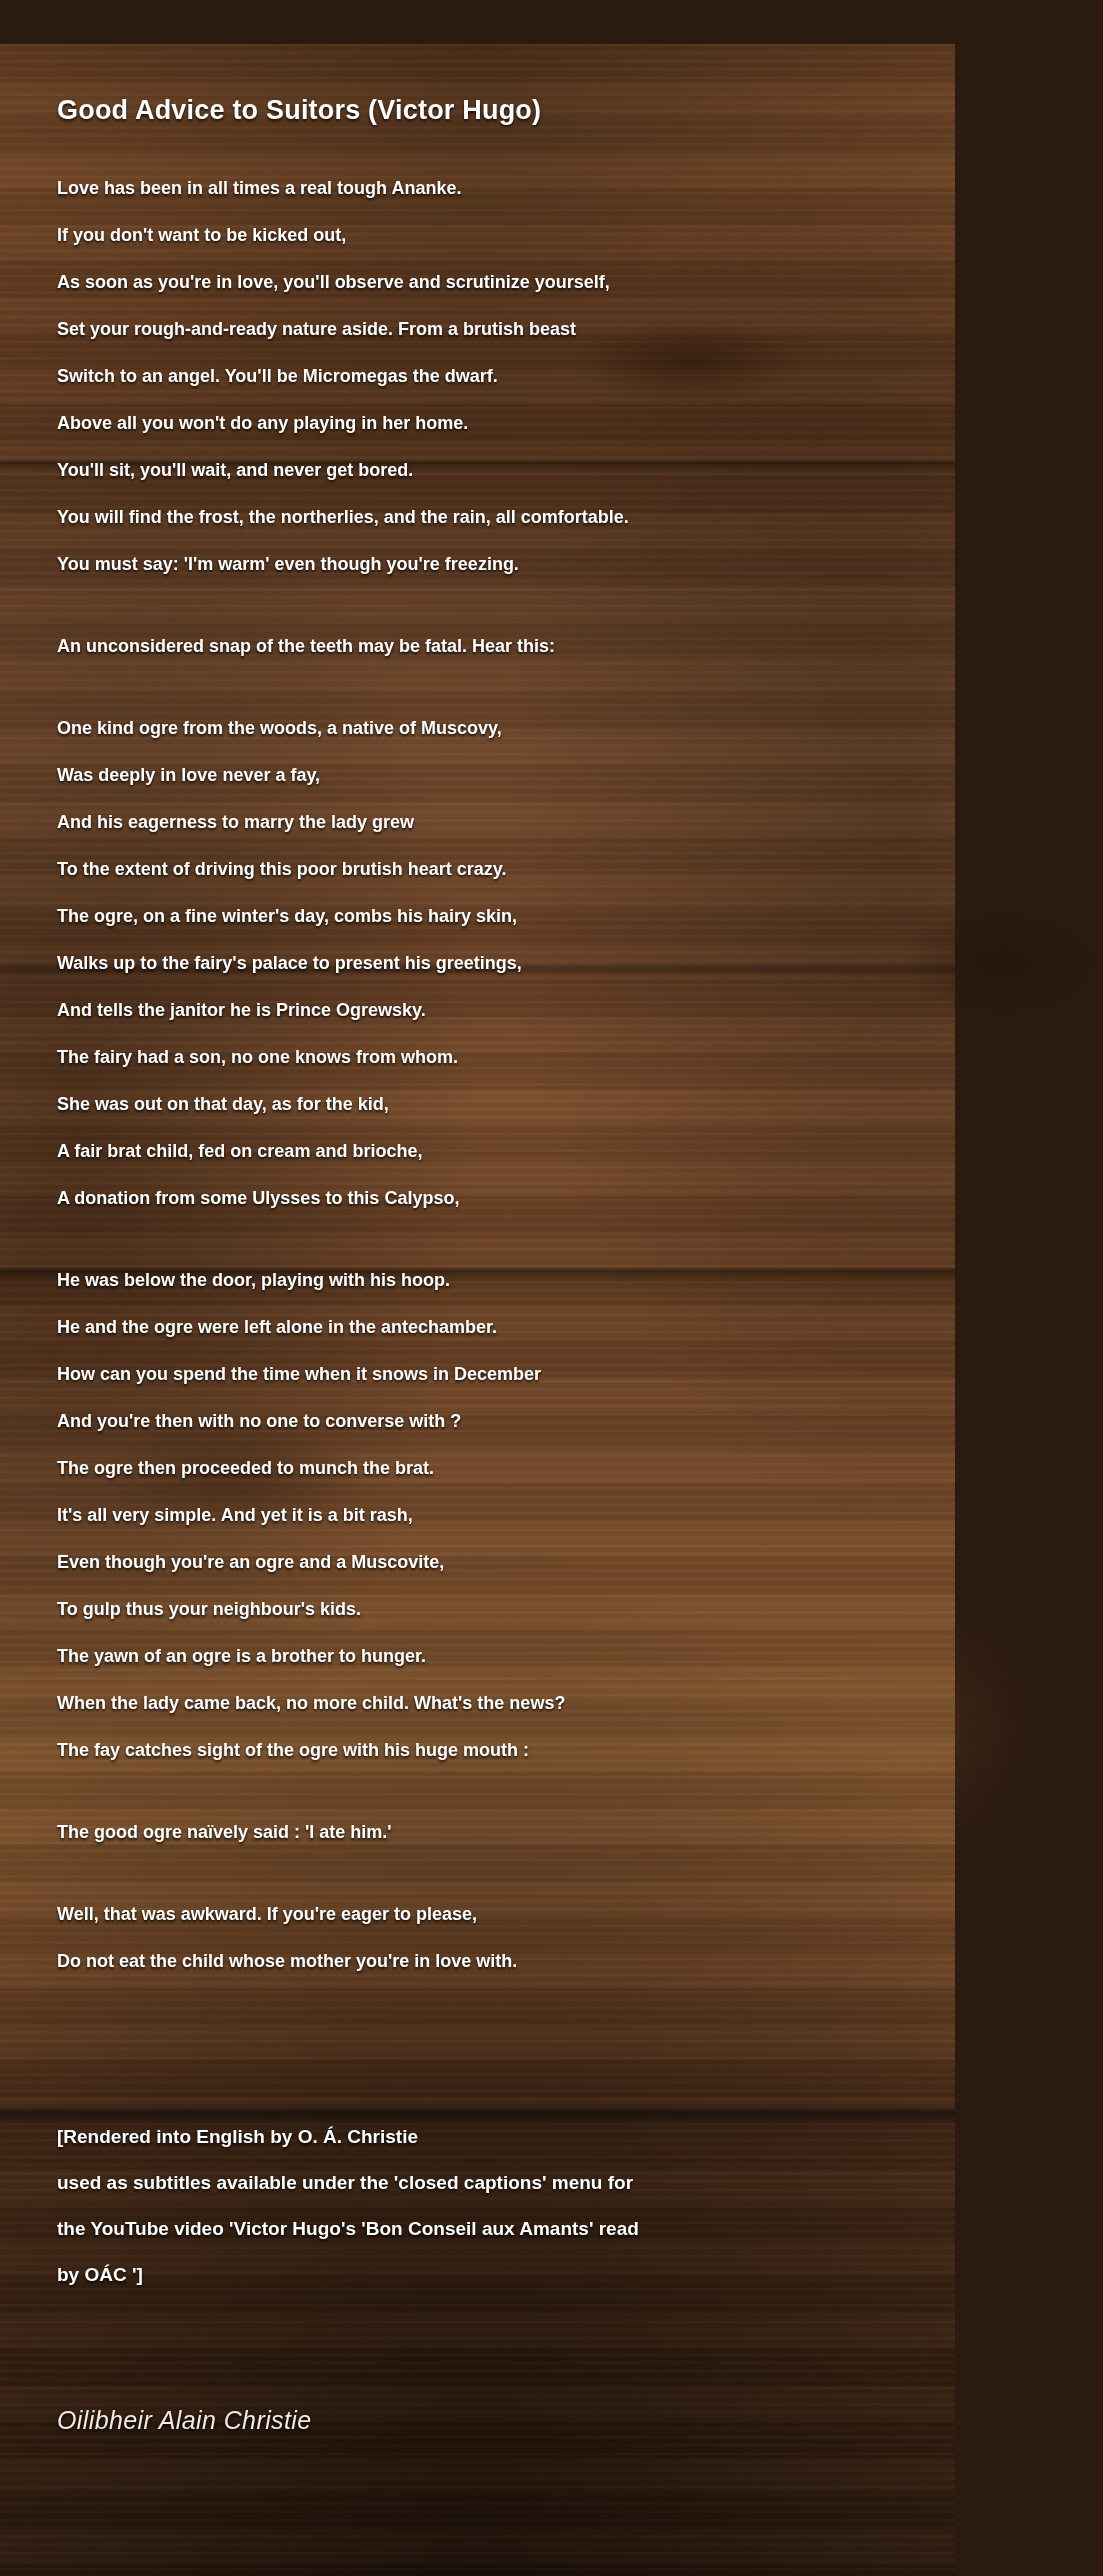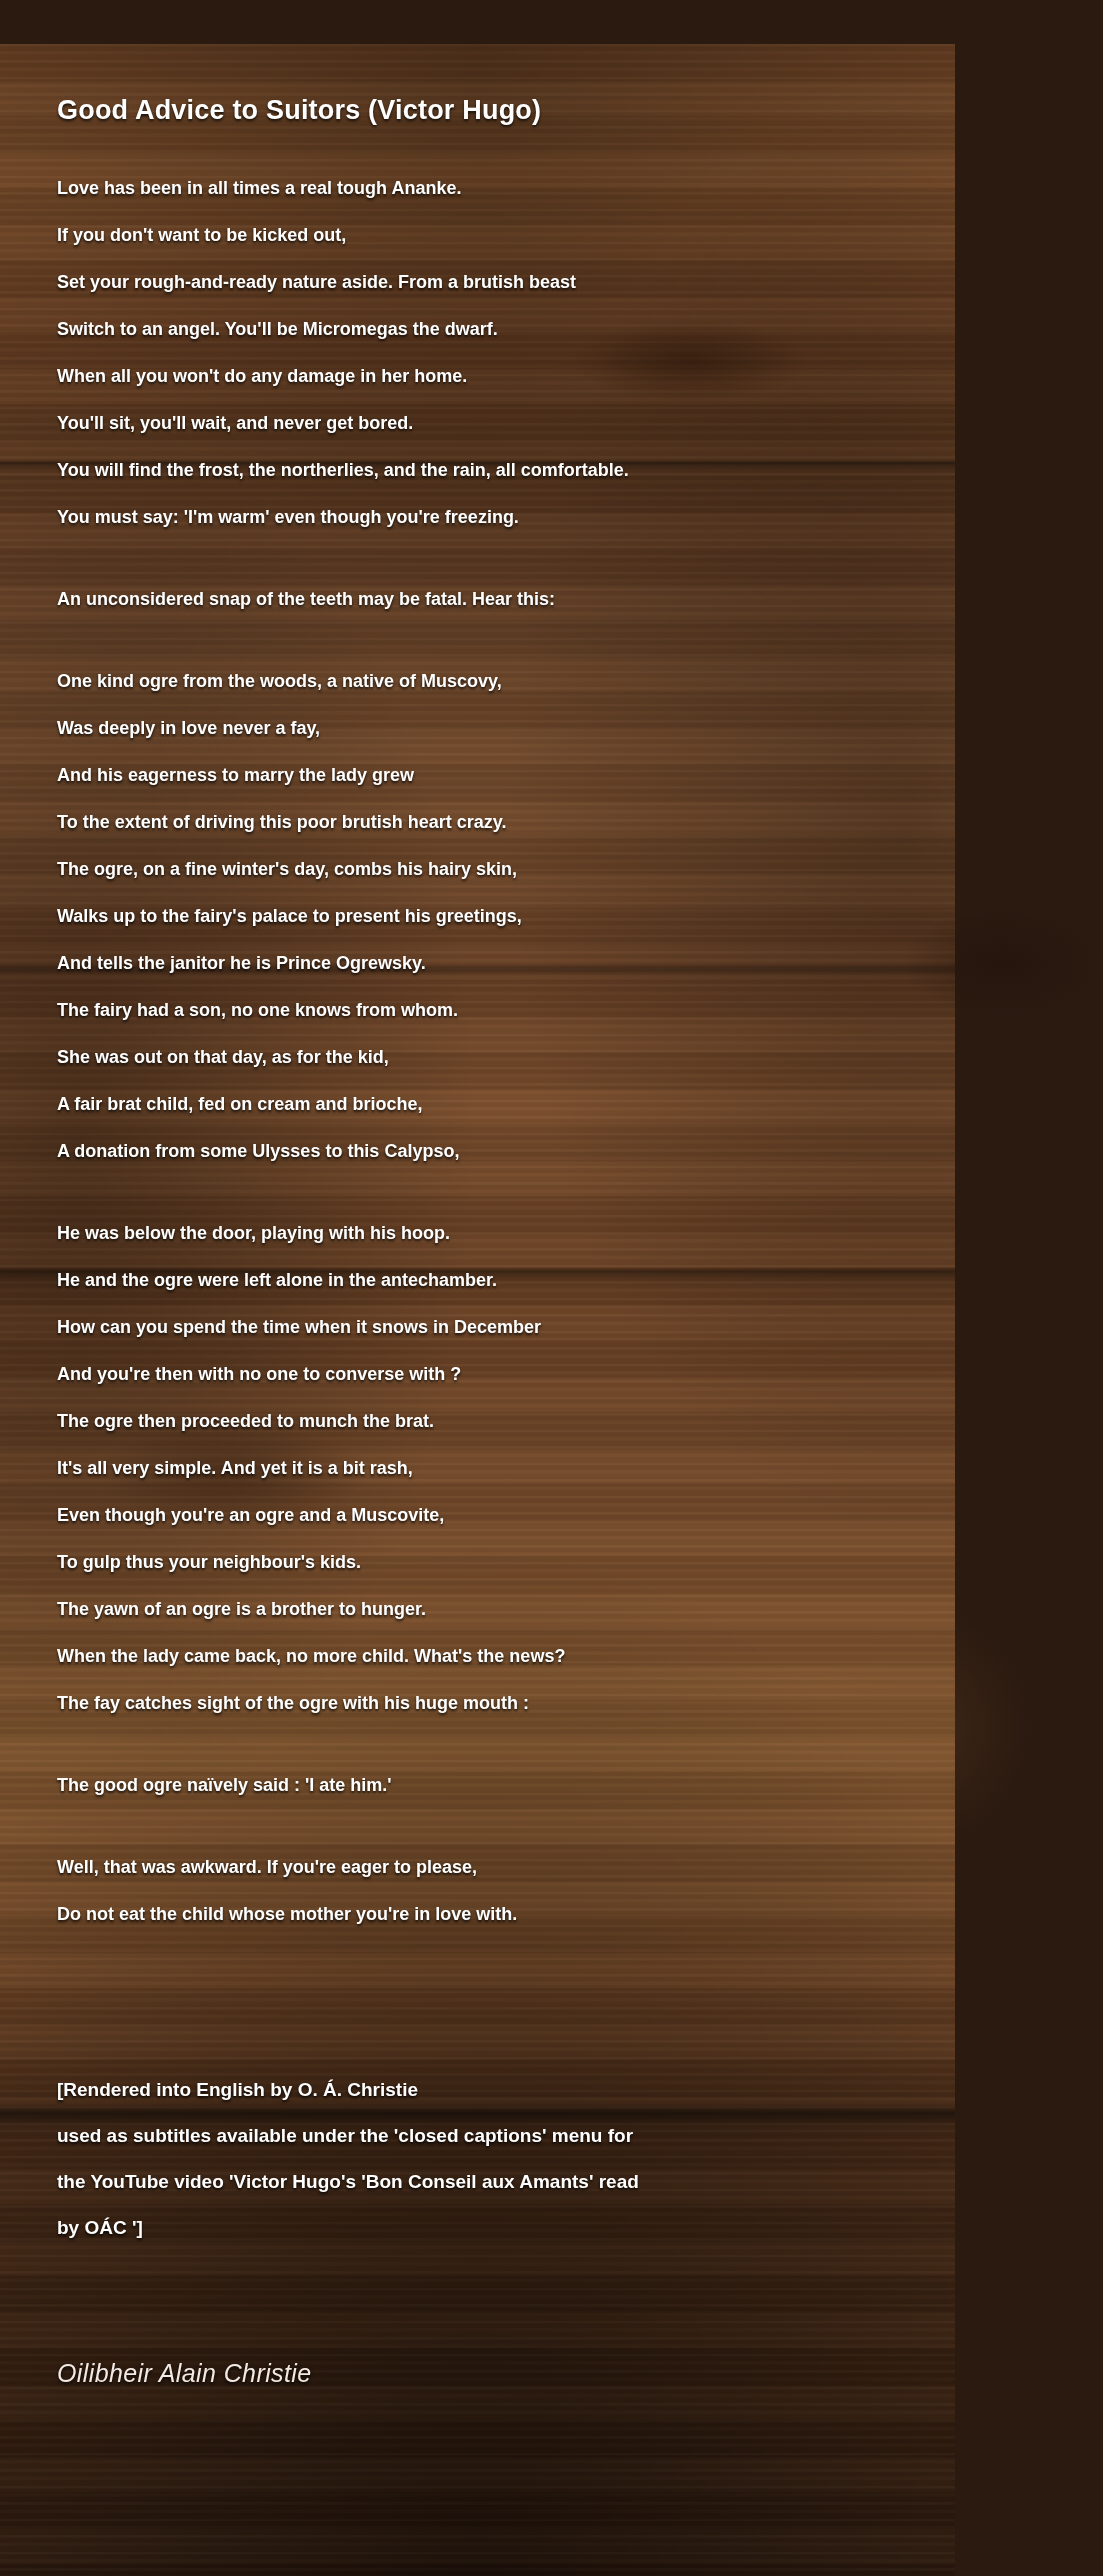--- a/index.html
+++ b/index.html
@@ -167,23 +167,24 @@
   <div class="knot knot-b"></div>
   <div class="knot knot-c"></div>
   <div class="knot knot-d"></div>
 
   <div class="content">
     <h1 class="poem-title">Good Advice to Suitors (Victor Hugo)</h1>
 
     <div class="stanza">
       <div class="line">Love has been in all times a real tough Ananke.</div>
       <div class="line">If you don't want to be kicked out,</div>
+      <div class="line">As soon as you're in love, you'll observe and scrutinize yourself,</div>
       <div class="line">Set your rough-and-ready nature aside. From a brutish beast</div>
       <div class="line">Switch to an angel. You'll be Micromegas the dwarf.</div>
-      <div class="line">When all you won't do any damage in her home.</div>
+      <div class="line">Above all you won't do any playing in her home.</div>
       <div class="line">You'll sit, you'll wait, and never get bored.</div>
       <div class="line">You will find the frost, the northerlies, and the rain, all comfortable.</div>
       <div class="line">You must say: 'I'm warm' even though you're freezing.</div>
     </div>
 
     <div class="stanza">
       <div class="line">An unconsidered snap of the teeth may be fatal. Hear this:</div>
     </div>
 
     <div class="stanza">

